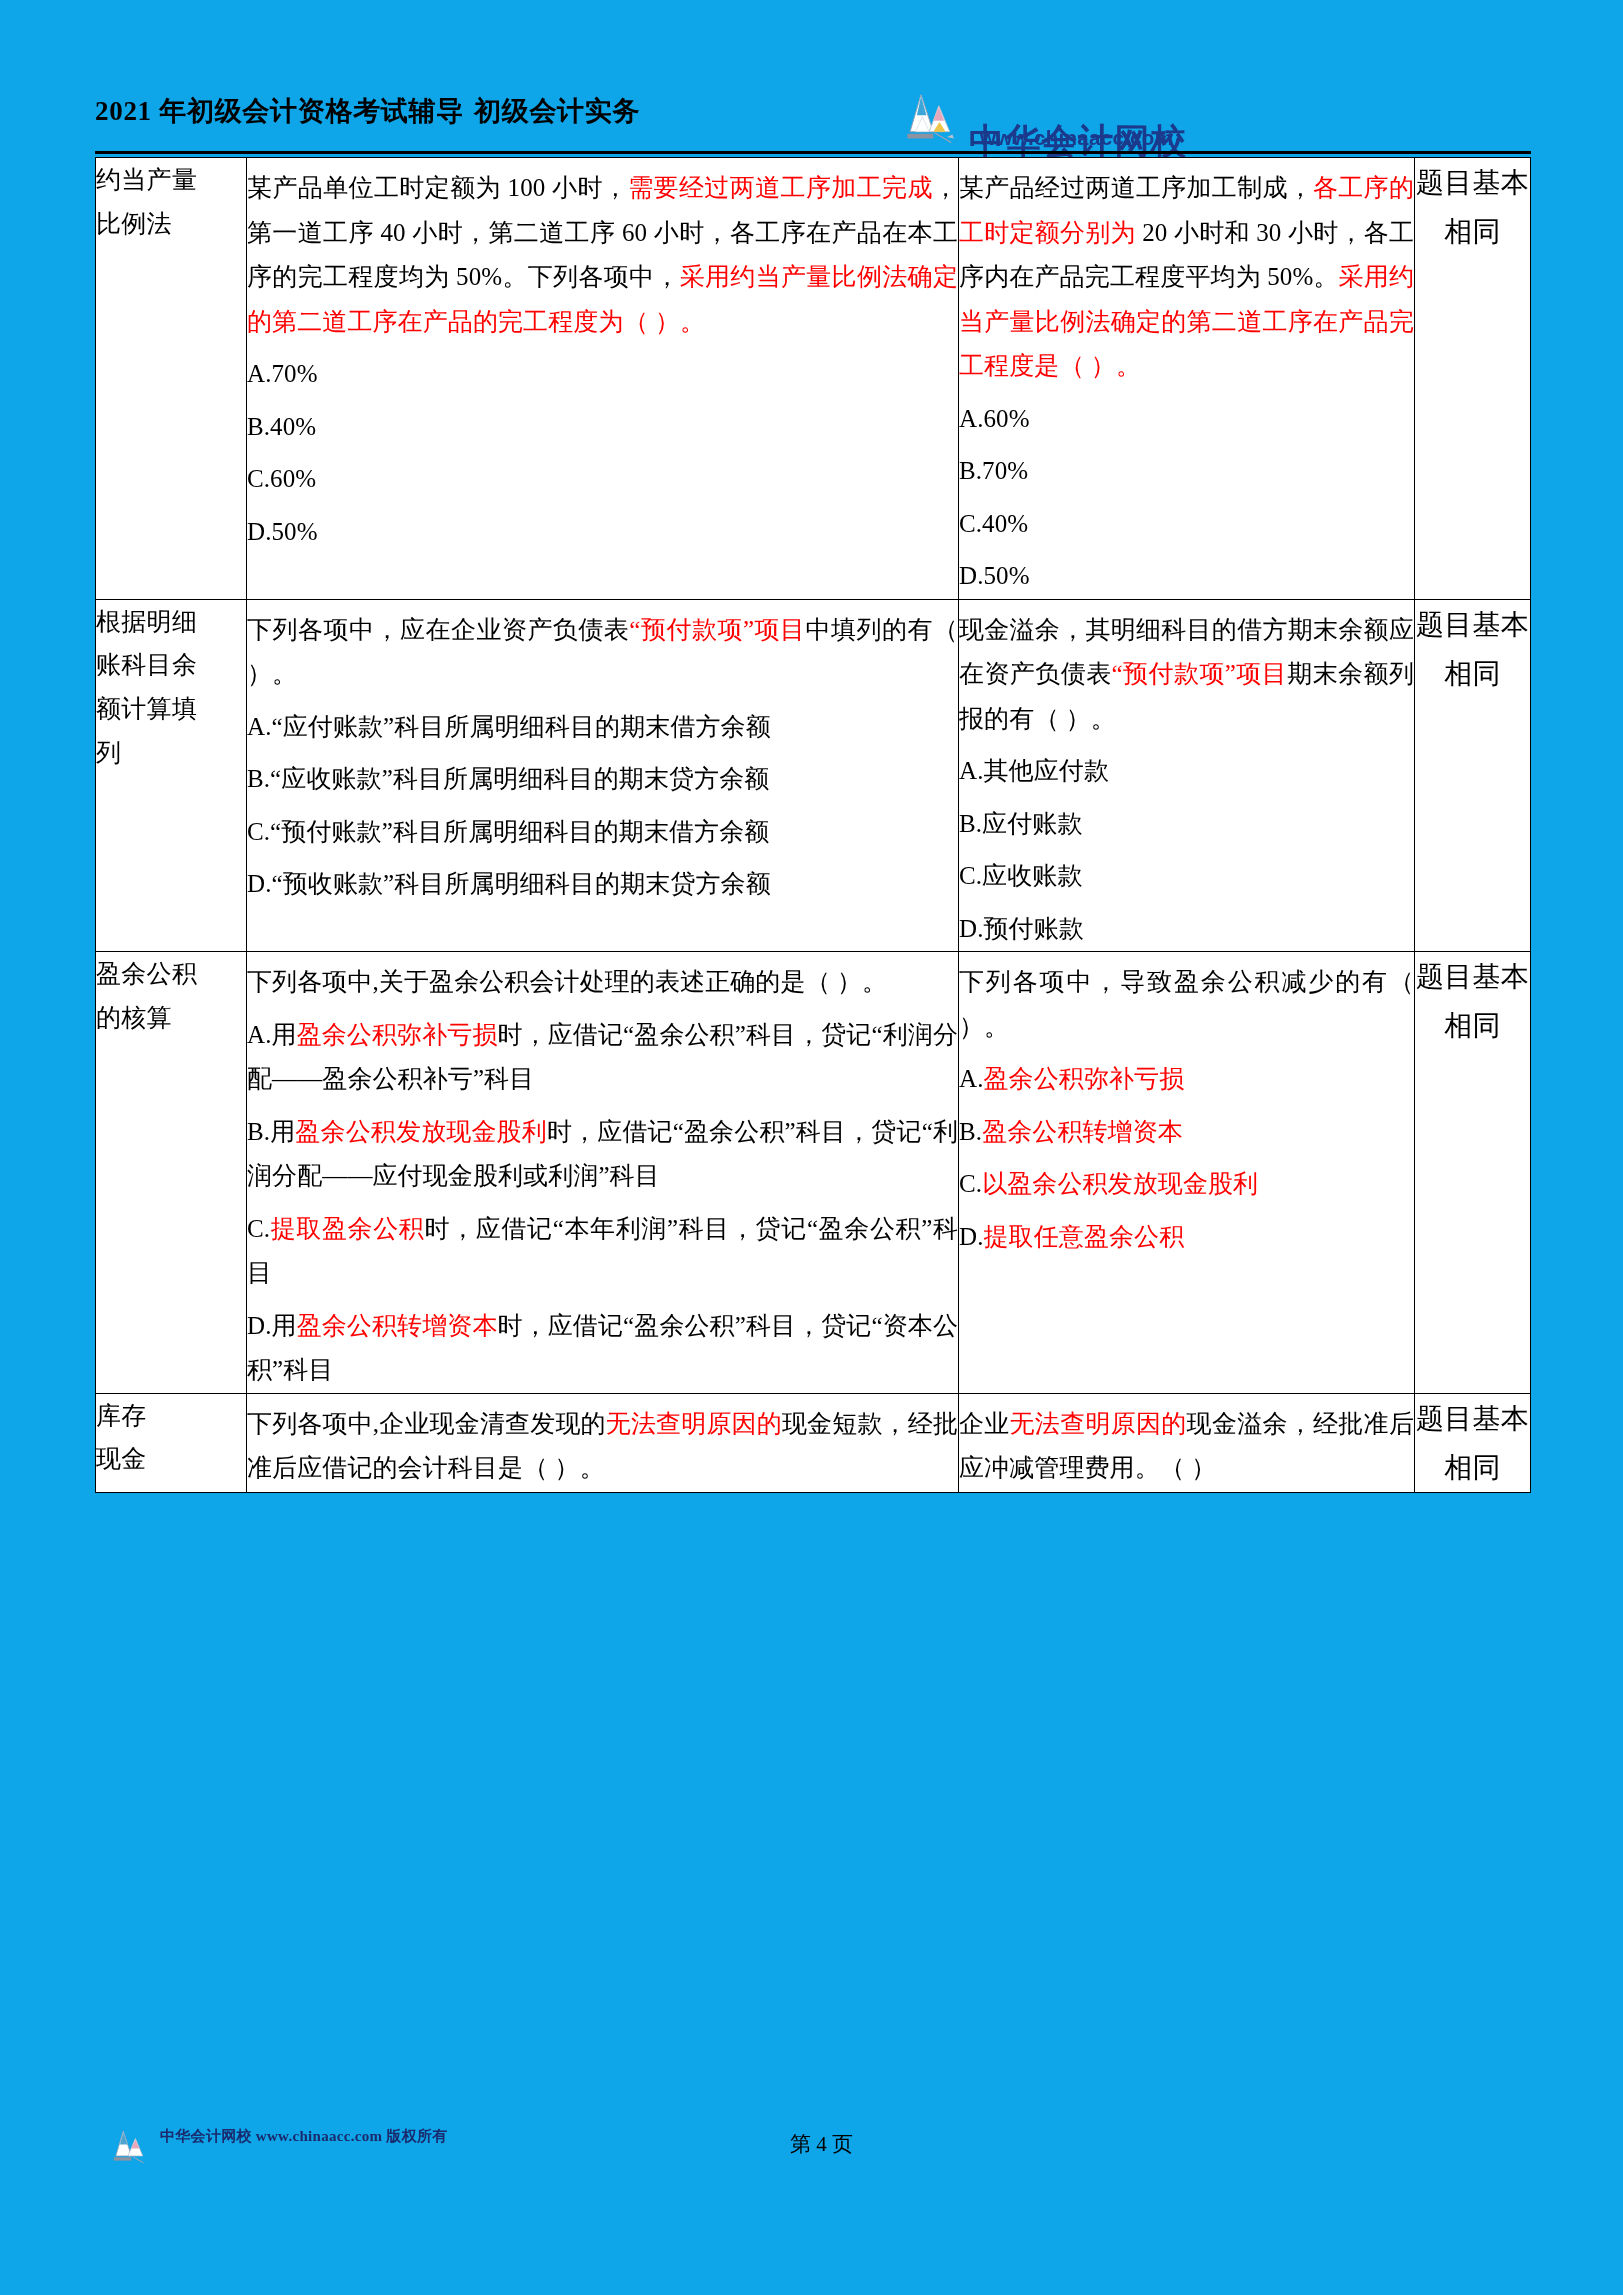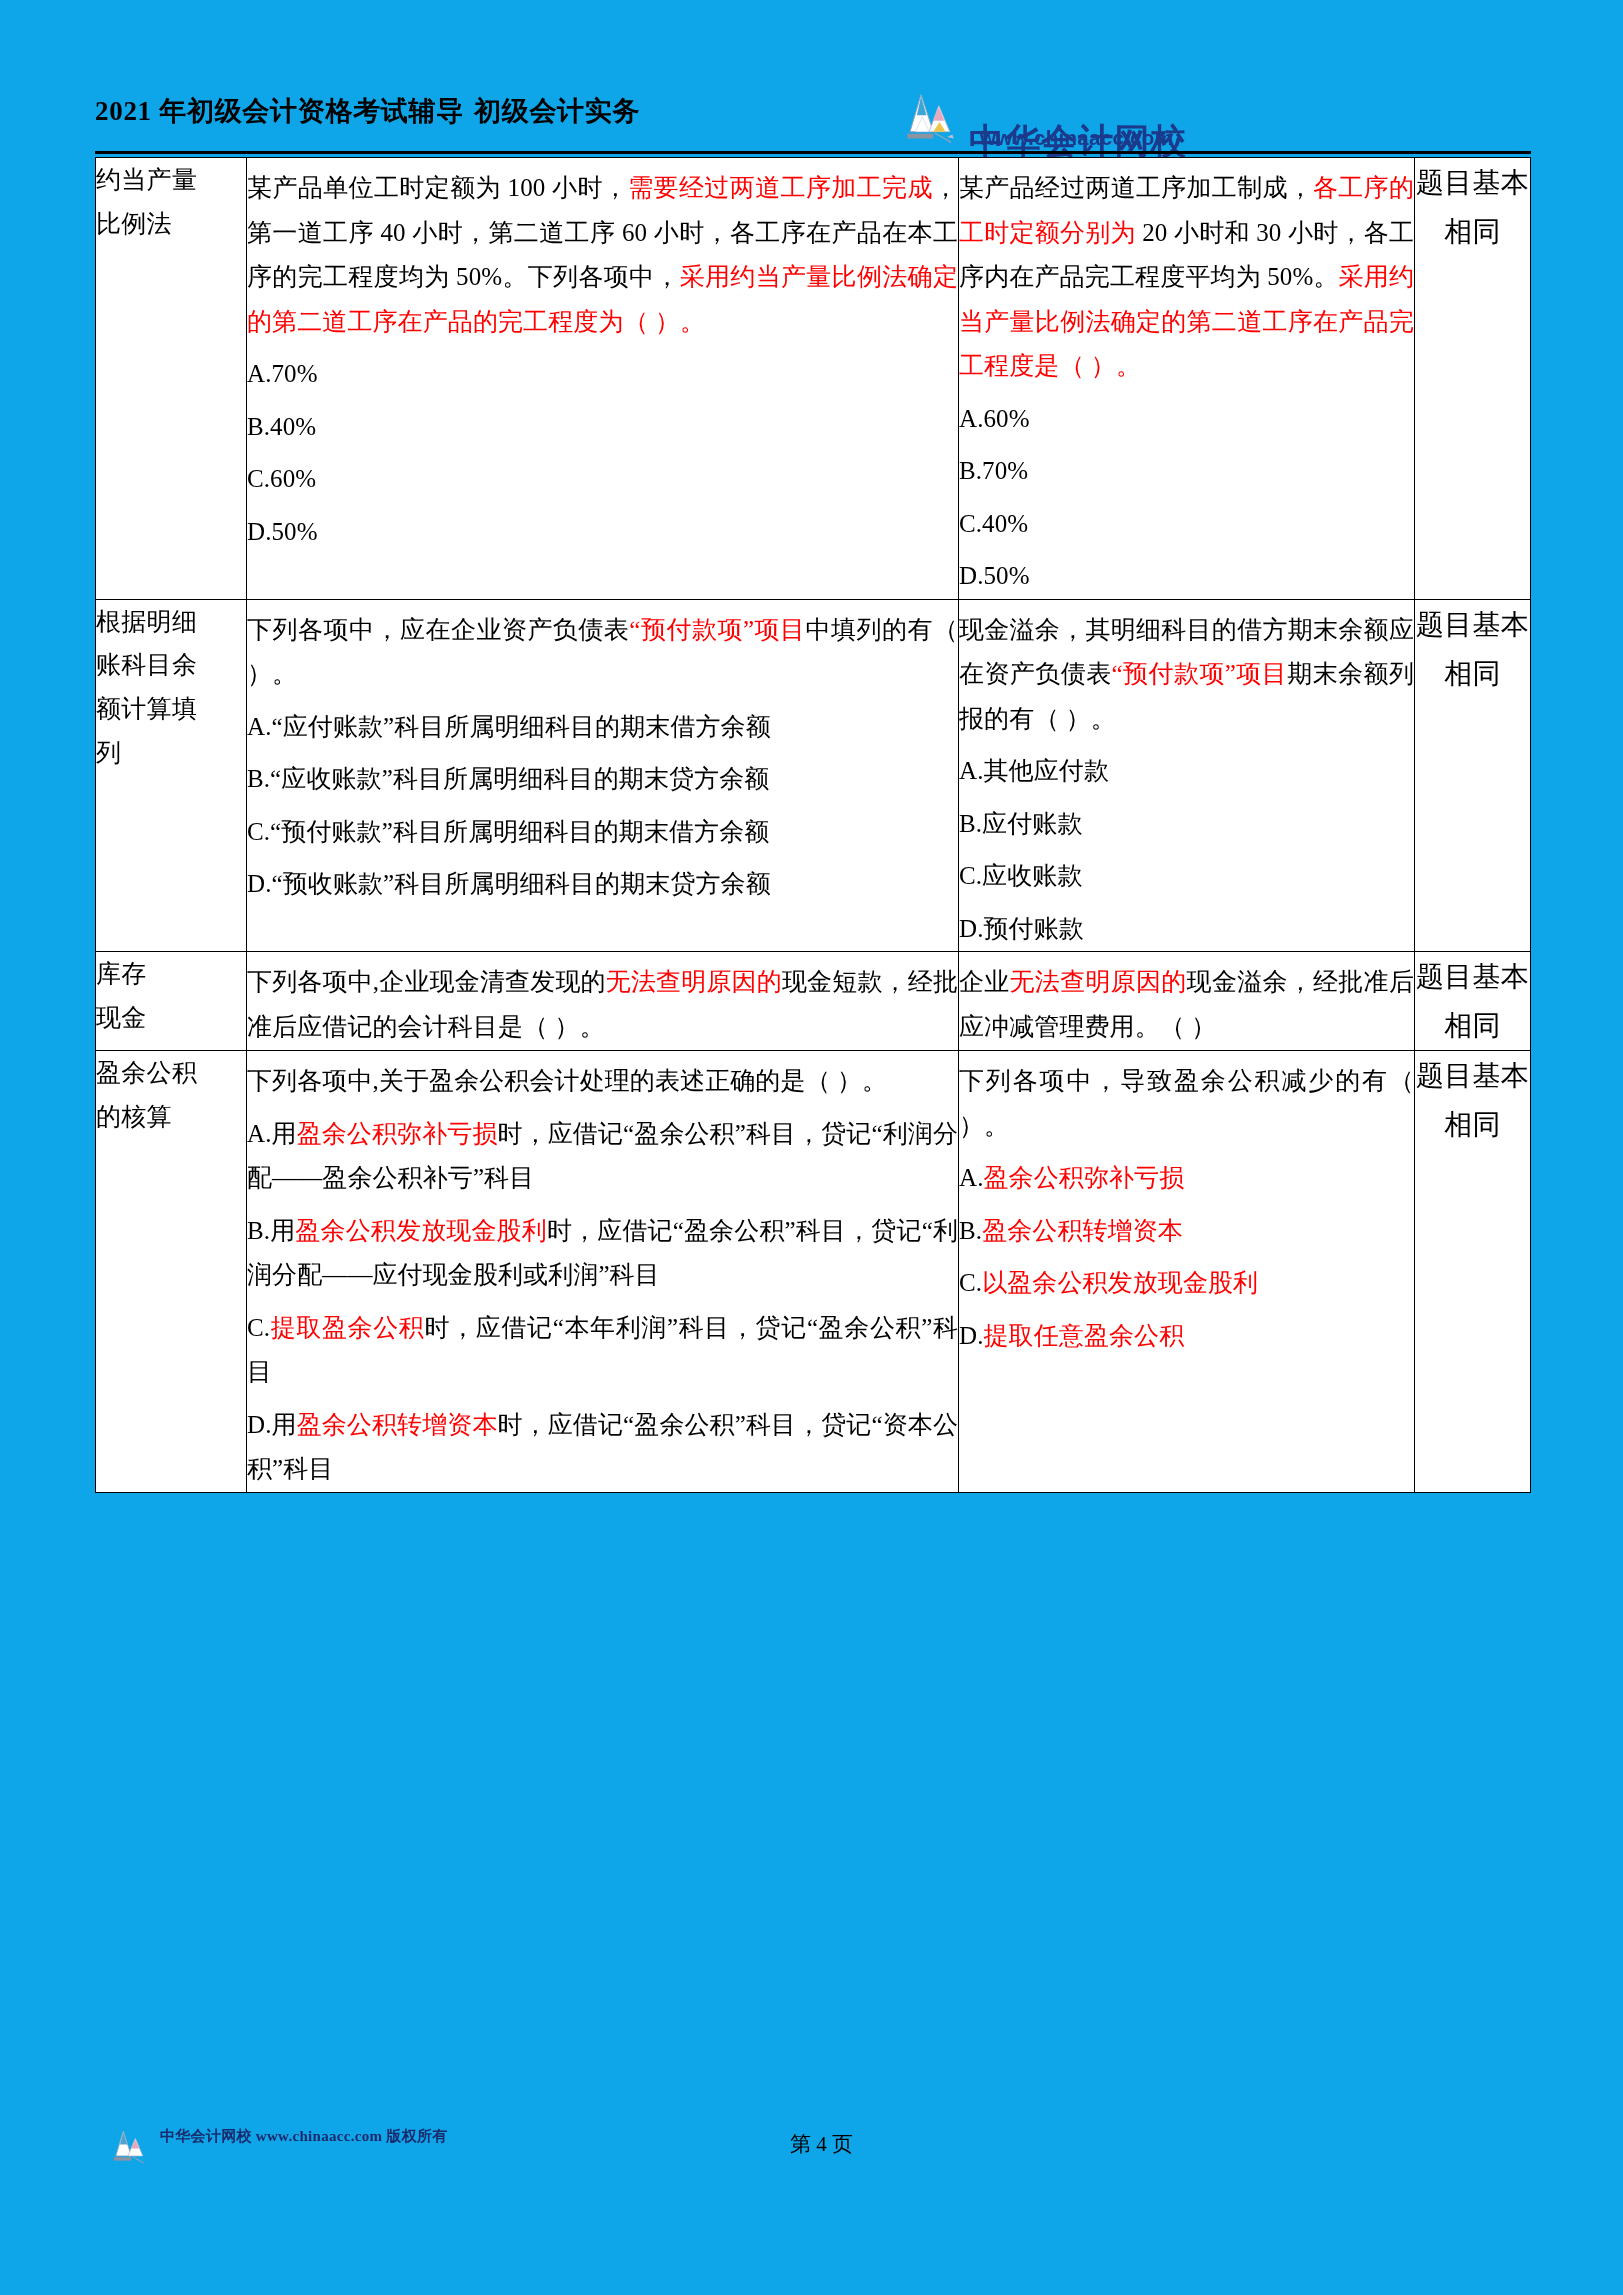--- a/index.html
+++ b/index.html
@@ -248,44 +248,44 @@
           <td class="body">
             <p><span>现金溢余，其明细科目的借方期末余额应在资产负债表</span><span class="red">“预付款项”项目</span><span>期末余额列报的有（ ）。</span></p>
             <p class="opt"><span>A.其他应付款</span></p>
             <p class="opt"><span>B.应付账款</span></p>
             <p class="opt"><span>C.应收账款</span></p>
             <p class="opt"><span>D.预付账款</span></p>
           </td>
           <td class="note">题目基本<br>相同</td>
         </tr>
         <tr>
-          <td class="topic">库存<br>现金</td>
-          <td class="body">
-            <p><span>下列各项中,企业现金清查发现的</span><span class="red">无法查明原因的</span><span>现金短款，经批准后应借记的会计科目是（ ）。</span></p>
-          </td>
-          <td class="body">
-            <p><span>企业</span><span class="red">无法查明原因的</span><span>现金溢余，经批准后应冲减管理费用。（ ）</span></p>
-          </td>
-          <td class="note">题目基本<br>相同</td>
-        </tr>
-        <tr>
           <td class="topic">盈余公积<br>的核算</td>
           <td class="body">
             <p><span>下列各项中,关于盈余公积会计处理的表述正确的是（ ）。</span></p>
             <p class="opt"><span>A.用</span><span class="red">盈余公积弥补亏损</span><span>时，应借记“盈余公积”科目，贷记“利润分配——盈余公积补亏”科目</span></p>
             <p class="opt"><span>B.用</span><span class="red">盈余公积发放现金股利</span><span>时，应借记“盈余公积”科目，贷记“利润分配——应付现金股利或利润”科目</span></p>
             <p class="opt"><span>C.</span><span class="red">提取盈余公积</span><span>时，应借记“本年利润”科目，贷记“盈余公积”科目</span></p>
             <p class="opt"><span>D.用</span><span class="red">盈余公积转增资本</span><span>时，应借记“盈余公积”科目，贷记“资本公积”科目</span></p>
           </td>
           <td class="body">
             <p><span>下列各项中，导致盈余公积减少的有（ ）。</span></p>
             <p class="opt"><span>A.</span><span class="red">盈余公积弥补亏损</span></p>
             <p class="opt"><span>B.</span><span class="red">盈余公积转增资本</span></p>
             <p class="opt"><span>C.</span><span class="red">以盈余公积发放现金股利</span></p>
             <p class="opt"><span>D.</span><span class="red">提取任意盈余公积</span></p>
+          </td>
+          <td class="note">题目基本<br>相同</td>
+        </tr>
+        <tr>
+          <td class="topic">库存<br>现金</td>
+          <td class="body">
+            <p><span>下列各项中,企业现金清查发现的</span><span class="red">无法查明原因的</span><span>现金短款，经批准后应借记的会计科目是（ ）。</span></p>
+          </td>
+          <td class="body">
+            <p><span>企业</span><span class="red">无法查明原因的</span><span>现金溢余，经批准后应冲减管理费用。（ ）</span></p>
           </td>
           <td class="note">题目基本<br>相同</td>
         </tr>
       </tbody>
   </table>
 
   <div class="footer">
     <svg class="foot-mark" viewBox="0 0 56 52">
       <polygon points="15,3 27,40 4,40" fill="#ffffff" stroke="#9aa3b5" stroke-width="1.2"></polygon>
       <polygon points="15,5 21,23 10,23" fill="#4fa3d1"></polygon>

